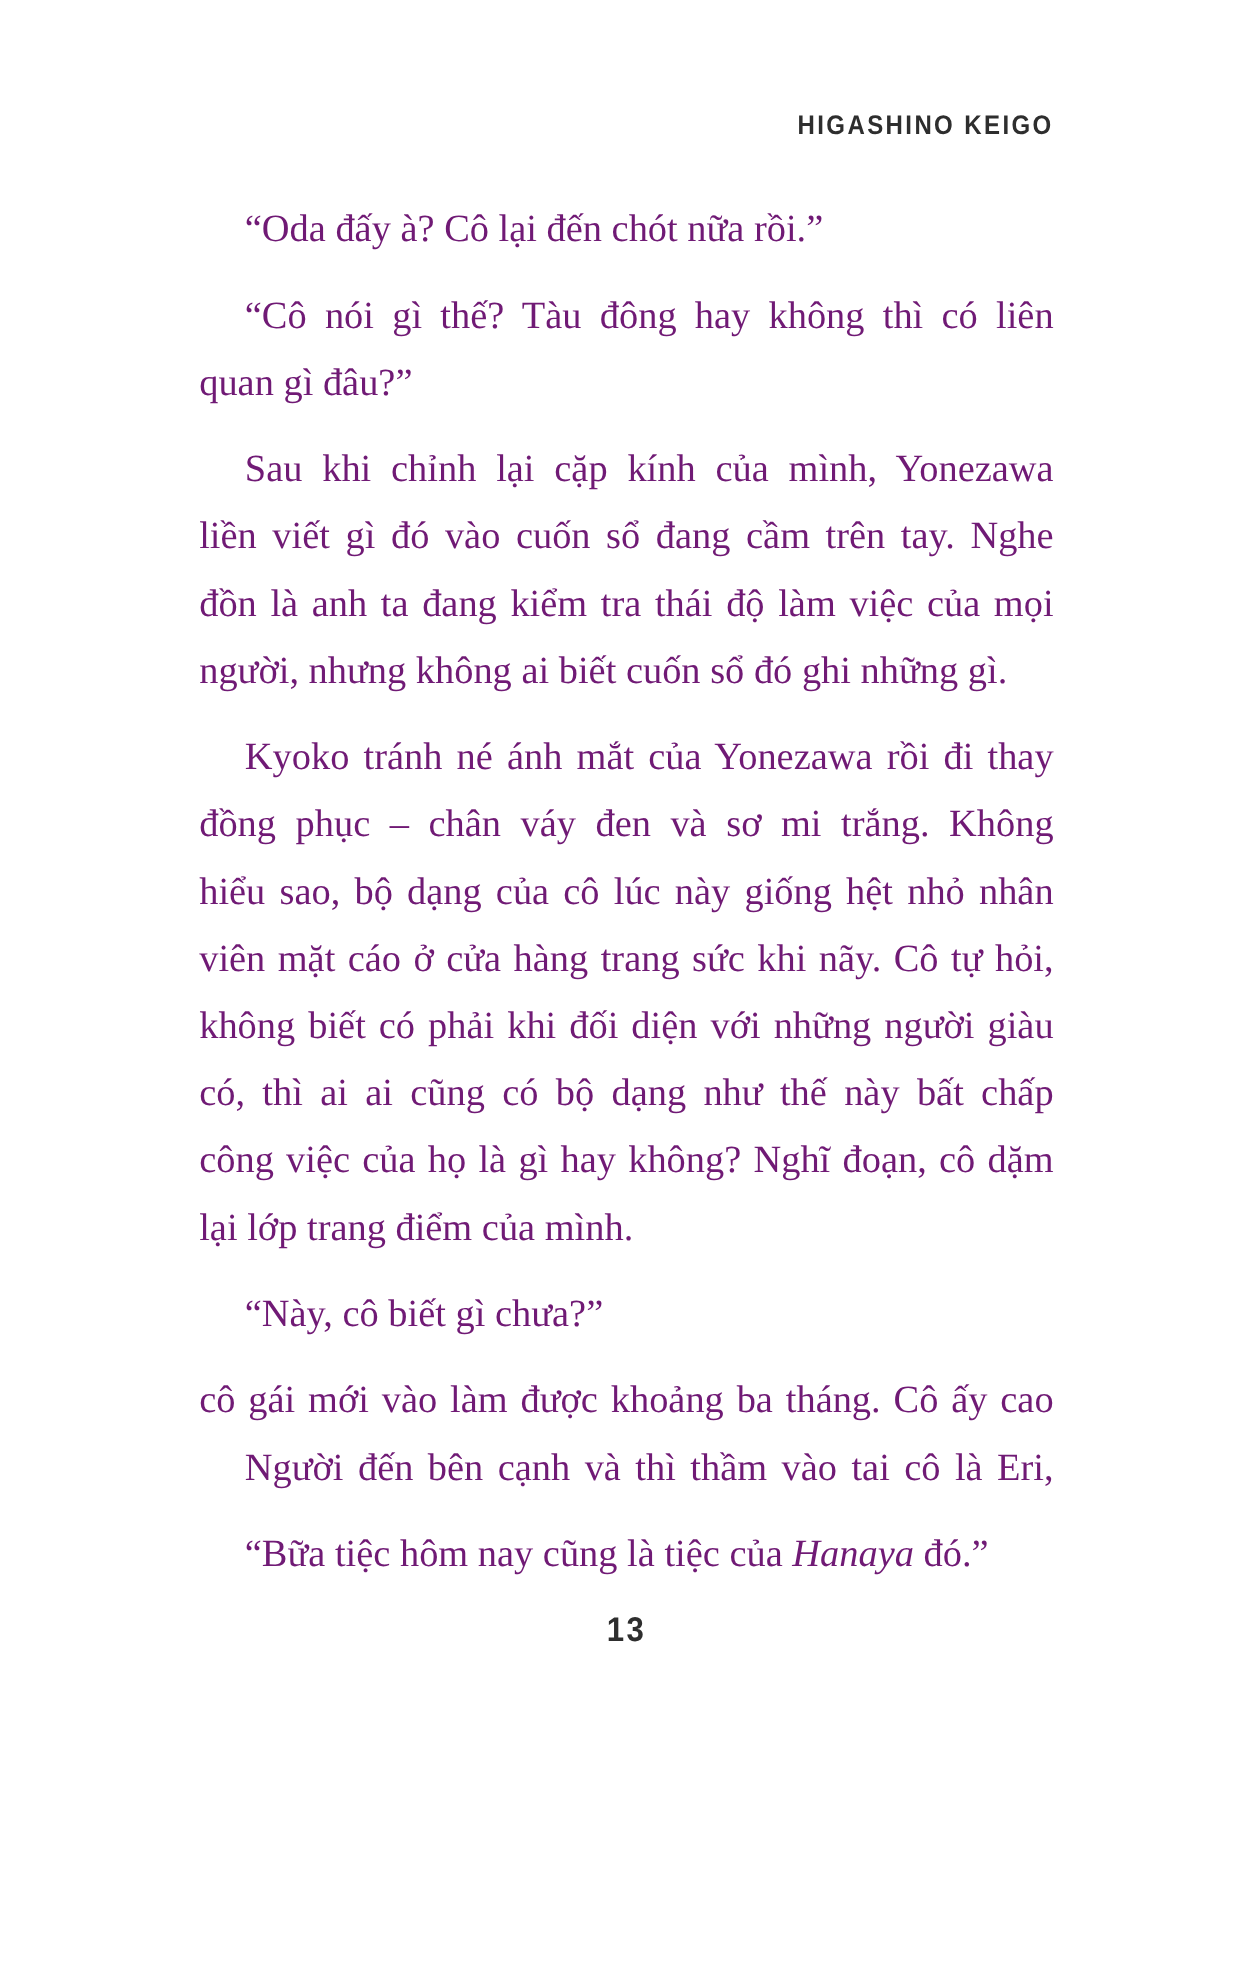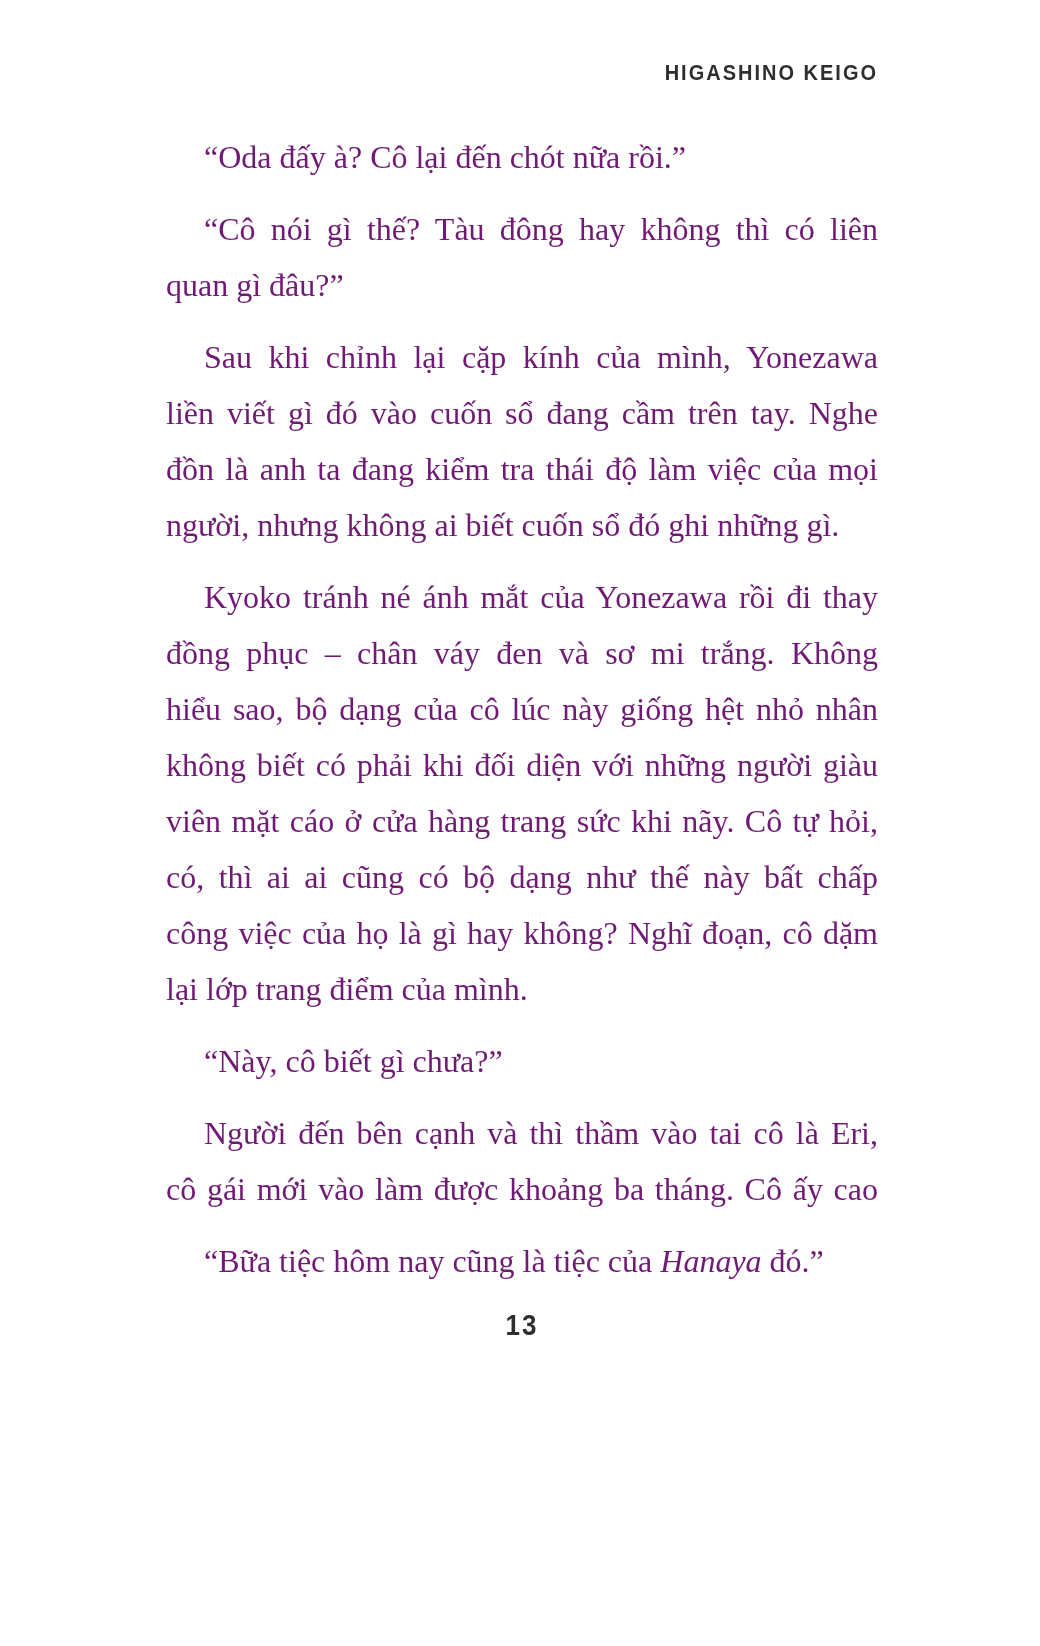--- a/index.html
+++ b/index.html
@@ -8,21 +8,21 @@
     background: #ffffff;
   }
   .page {
     position: relative;
     width: 1040px;
     height: 1646px;
     margin: 0 auto;
     background: #ffffff;
     overflow: hidden;
     box-sizing: border-box;
-    padding: 55px 162px 0 166px;
+    padding: 88px 162px 0 166px;
     color: #1b1b1b;
   }
   .running-head {
     text-align: right;
     font-family: "Liberation Sans", "DejaVu Sans", sans-serif;
     font-weight: 700;
     font-size: 20px;
     line-height: 30px;
     letter-spacing: 2px;
     color: #2e2e2e;
@@ -75,32 +75,32 @@
       <div class="para">
         <div class="line first"><span>Sau khi chỉnh lại cặp kính của mình, Yonezawa</span></div>
         <div class="line"><span>liền viết gì đó vào cuốn sổ đang cầm trên tay. Nghe</span></div>
         <div class="line"><span>đồn là anh ta đang kiểm tra thái độ làm việc của mọi</span></div>
         <div class="line last"><span>người, nhưng không ai biết cuốn sổ đó ghi những gì.</span></div>
       </div>
       <div class="para">
         <div class="line first"><span>Kyoko tránh né ánh mắt của Yonezawa rồi đi thay</span></div>
         <div class="line"><span>đồng phục – chân váy đen và sơ mi trắng. Không</span></div>
         <div class="line"><span>hiểu sao, bộ dạng của cô lúc này giống hệt nhỏ nhân</span></div>
+        <div class="line"><span>viên mặt cáo ở cửa hàng trang sức khi nãy. Cô tự hỏi,</span></div>
         <div class="line"><span>không biết có phải khi đối diện với những người giàu</span></div>
-        <div class="line"><span>viên mặt cáo ở cửa hàng trang sức khi nãy. Cô tự hỏi,</span></div>
         <div class="line"><span>có, thì ai ai cũng có bộ dạng như thế này bất chấp</span></div>
         <div class="line"><span>công việc của họ là gì hay không? Nghĩ đoạn, cô dặm</span></div>
         <div class="line last"><span>lại lớp trang điểm của mình.</span></div>
       </div>
       <div class="para">
         <div class="line first last"><span>“Này, cô biết gì chưa?”</span></div>
       </div>
       <div class="para">
+        <div class="line"><span>cô gái mới vào làm được khoảng ba tháng. Cô ấy cao</span></div>
         <div class="line first"><span>Người đến bên cạnh và thì thầm vào tai cô là Eri,</span></div>
-        <div class="line"><span>cô gái mới vào làm được khoảng ba tháng. Cô ấy cao</span></div>
       </div>
       <div class="para">
         <div class="line first last"><span>“Bữa tiệc hôm nay cũng là tiệc của </span><span class="italic">Hanaya</span><span> đó.”</span></div>
       </div>
     </div>
 
   <div class="folio">13</div>
 </div>
 
 </body></html>

